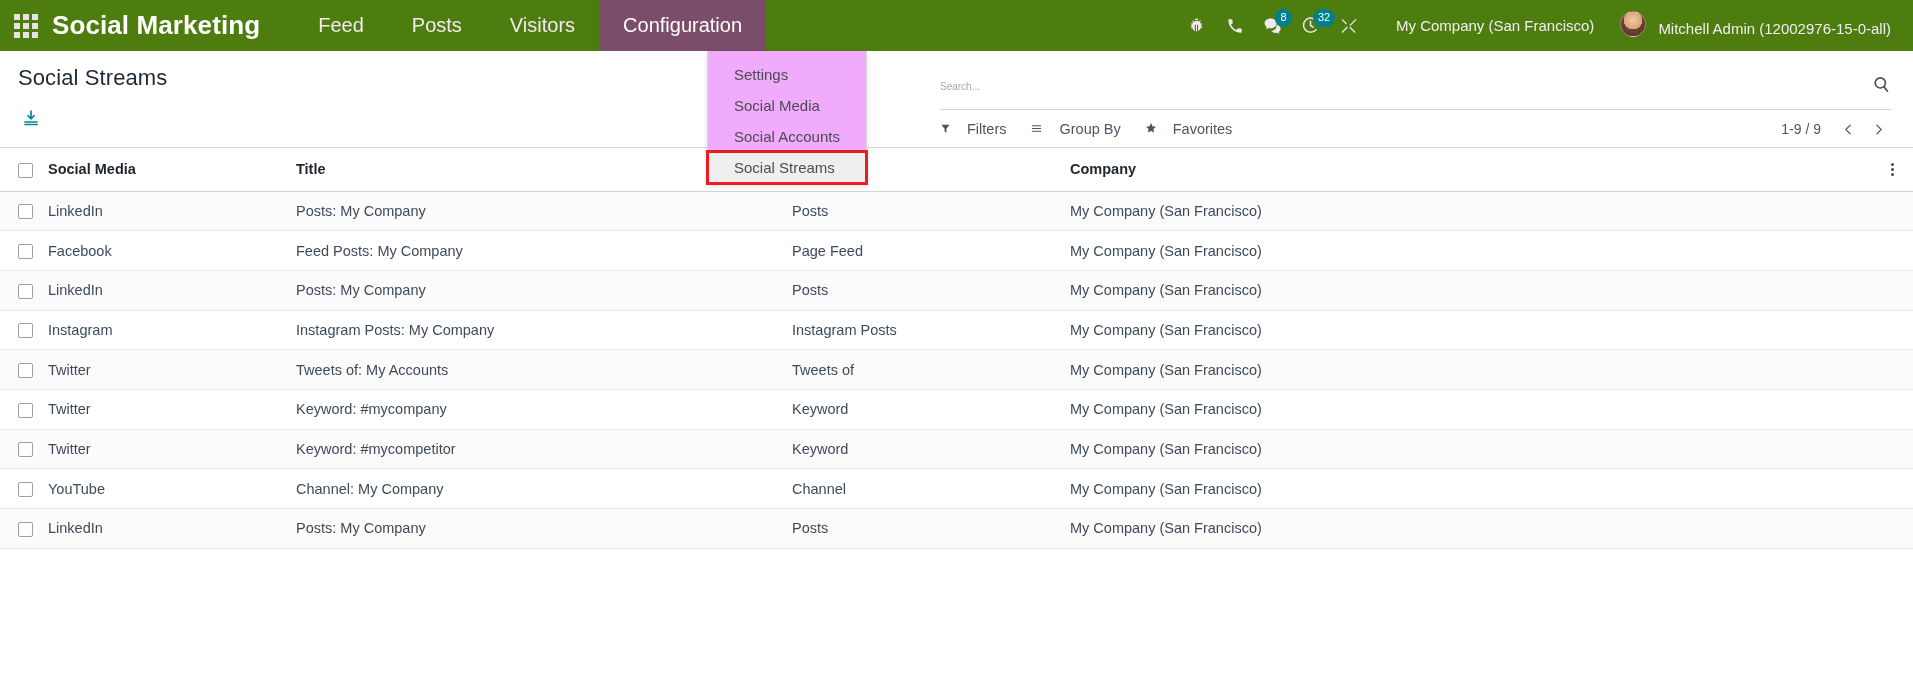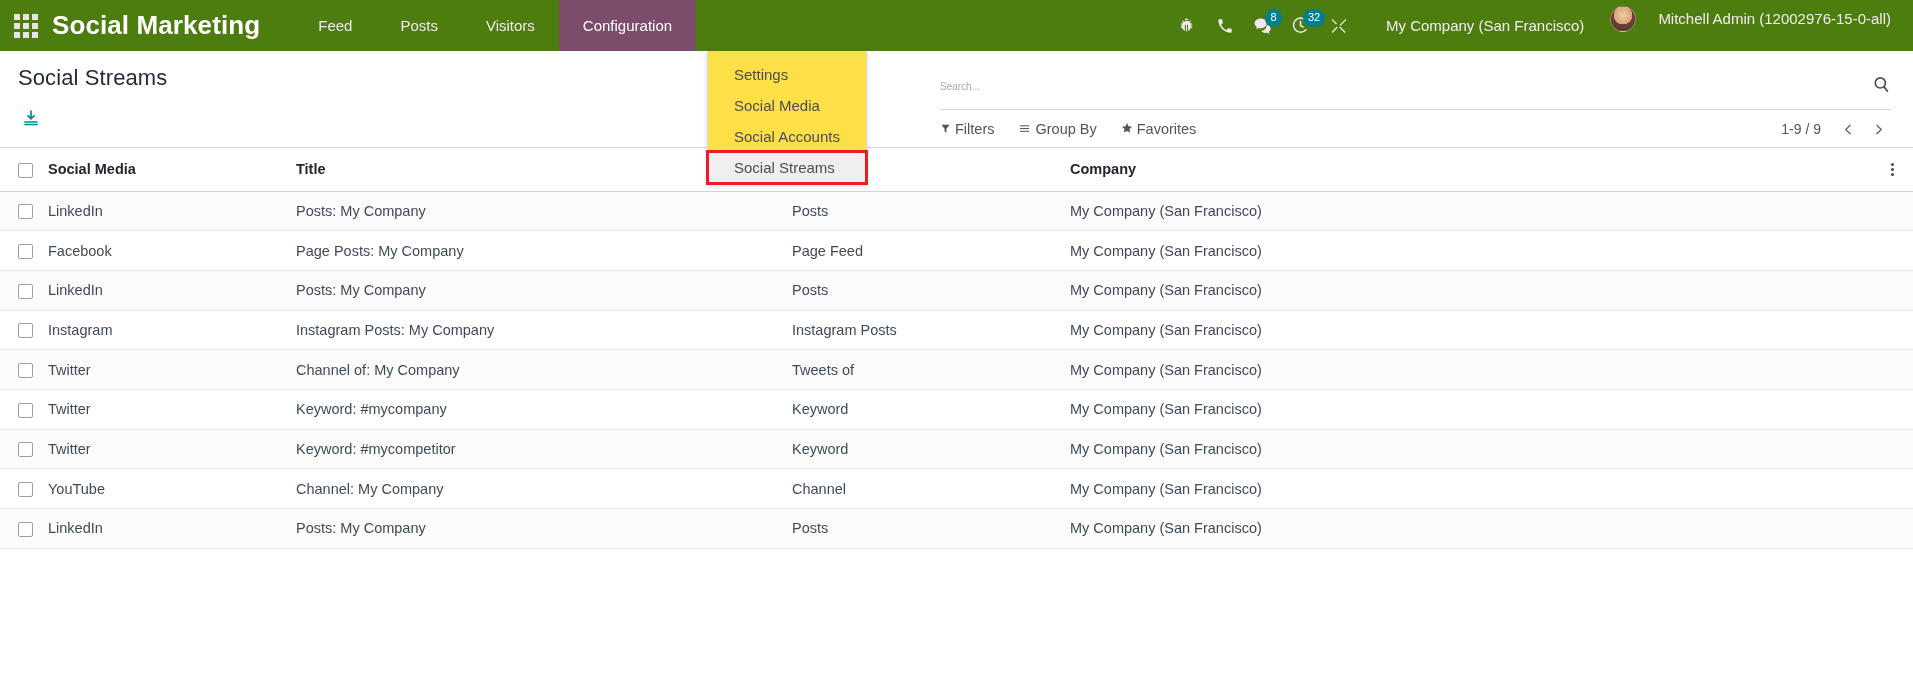--- a/index.html
+++ b/index.html
@@ -41,21 +41,21 @@
     letter-spacing: 0.1px;
     padding-right: 34px;
     color: #fff;
     cursor: pointer;
   }
 
   .menu-items { display: flex; align-items: stretch; }
   .menu-item {
     display: flex; align-items: center;
     padding: 4px 24px;
-    font-size: 15px;
+    font-size: 20px;
     color: #f2eaef;
     cursor: pointer;
     white-space: nowrap;
   }
   .menu-item.active { background: #7b4d6a; color: #ffffff; text-align: center; }
 
   .nav-spacer { flex: 1; }
 
   .sys-icons { display: flex; align-items: center; gap: 0px; }
   .sys-icon {
@@ -80,38 +80,38 @@
     font-weight: 400;
   }
 
   .company-name {
     display: flex; align-items: center;
     padding: 0 18px 0 28px;
     font-size: 15px; color: #f3edf1;
     cursor: pointer; white-space: nowrap;
   }
   .user-menu {
-    display: flex; align-items: center; gap: 22px;
+    display: flex; align-items: flex-end; gap: 12px;
     padding: 0 22px 14px 8px;
     font-size: 15px; color: #f3edf1;
     cursor: pointer; white-space: nowrap;
   }
   .avatar {
     width: 26px; height: 26px; border-radius: 50%;
     background: radial-gradient(circle at 50% 34%, #f0c9a6 0%, #d9a276 46%, #6b4430 47%, #4e3120 100%);
     border: 1px solid rgba(255,255,255,0.35);
     overflow: hidden; flex: none;
   }
 
   
   .dropdown {
     position: absolute;
     top: 51px; left: 707px;
     width: 160px;
-    background: #fde047;
+    background: #f0abfc;
     border: 1px solid #d9d9d9;
     border-top: none;
     box-shadow: 0 2px 5px rgba(0,0,0,0.14);
     padding: 8px 0 0 0;
     z-index: 60;
   }
   .dd-item {
     padding: 7px 0 7px 26px;
     font-size: 15px;
     color: #4c4c52;
@@ -171,21 +171,21 @@
   }
   .search-input::placeholder { color: #a8a8a8; }
   .search-icon { color: #4b4b4b; cursor: pointer; padding-left: 8px; }
 
   .cp-actions {
     display: flex; align-items: center;
     height: 36px;
     padding-top: 2px;
   }
   .cp-action {
-    display: flex; align-items: center; gap: 4px;
+    display: flex; align-items: center; gap: 16px;
     font-size: 14.5px;
     color: #4c5663;
     margin-right: 24px;
     cursor: pointer;
     white-space: nowrap;
   }
   .pager {
     margin-left: auto;
     display: flex; align-items: center; gap: 4px;
     color: #4c5663;
@@ -432,21 +432,21 @@
           <td class="col-check"><span class="cbx"></span></td>
           <td class="col-media">LinkedIn</td>
           <td class="col-title">Posts: My Company</td>
           <td class="col-type">Posts</td>
           <td class="col-company">My Company (San Francisco)</td>
           <td class="col-opt"></td>
         </tr>
         <tr>
           <td class="col-check"><span class="cbx"></span></td>
           <td class="col-media">Facebook</td>
-          <td class="col-title">Page Posts: My Company</td>
+          <td class="col-title">Feed Posts: My Company</td>
           <td class="col-type">Page Feed</td>
           <td class="col-company">My Company (San Francisco)</td>
           <td class="col-opt"></td>
         </tr>
         <tr>
           <td class="col-check"><span class="cbx"></span></td>
           <td class="col-media">LinkedIn</td>
           <td class="col-title">Posts: My Company</td>
           <td class="col-type">Posts</td>
           <td class="col-company">My Company (San Francisco)</td>
@@ -456,21 +456,21 @@
           <td class="col-check"><span class="cbx"></span></td>
           <td class="col-media">Instagram</td>
           <td class="col-title">Instagram Posts: My Company</td>
           <td class="col-type">Instagram Posts</td>
           <td class="col-company">My Company (San Francisco)</td>
           <td class="col-opt"></td>
         </tr>
         <tr>
           <td class="col-check"><span class="cbx"></span></td>
           <td class="col-media">Twitter</td>
-          <td class="col-title">Channel of: My Company</td>
+          <td class="col-title">Tweets of: My Accounts</td>
           <td class="col-type">Tweets of</td>
           <td class="col-company">My Company (San Francisco)</td>
           <td class="col-opt"></td>
         </tr>
         <tr>
           <td class="col-check"><span class="cbx"></span></td>
           <td class="col-media">Twitter</td>
           <td class="col-title">Keyword: #mycompany</td>
           <td class="col-type">Keyword</td>
           <td class="col-company">My Company (San Francisco)</td>

